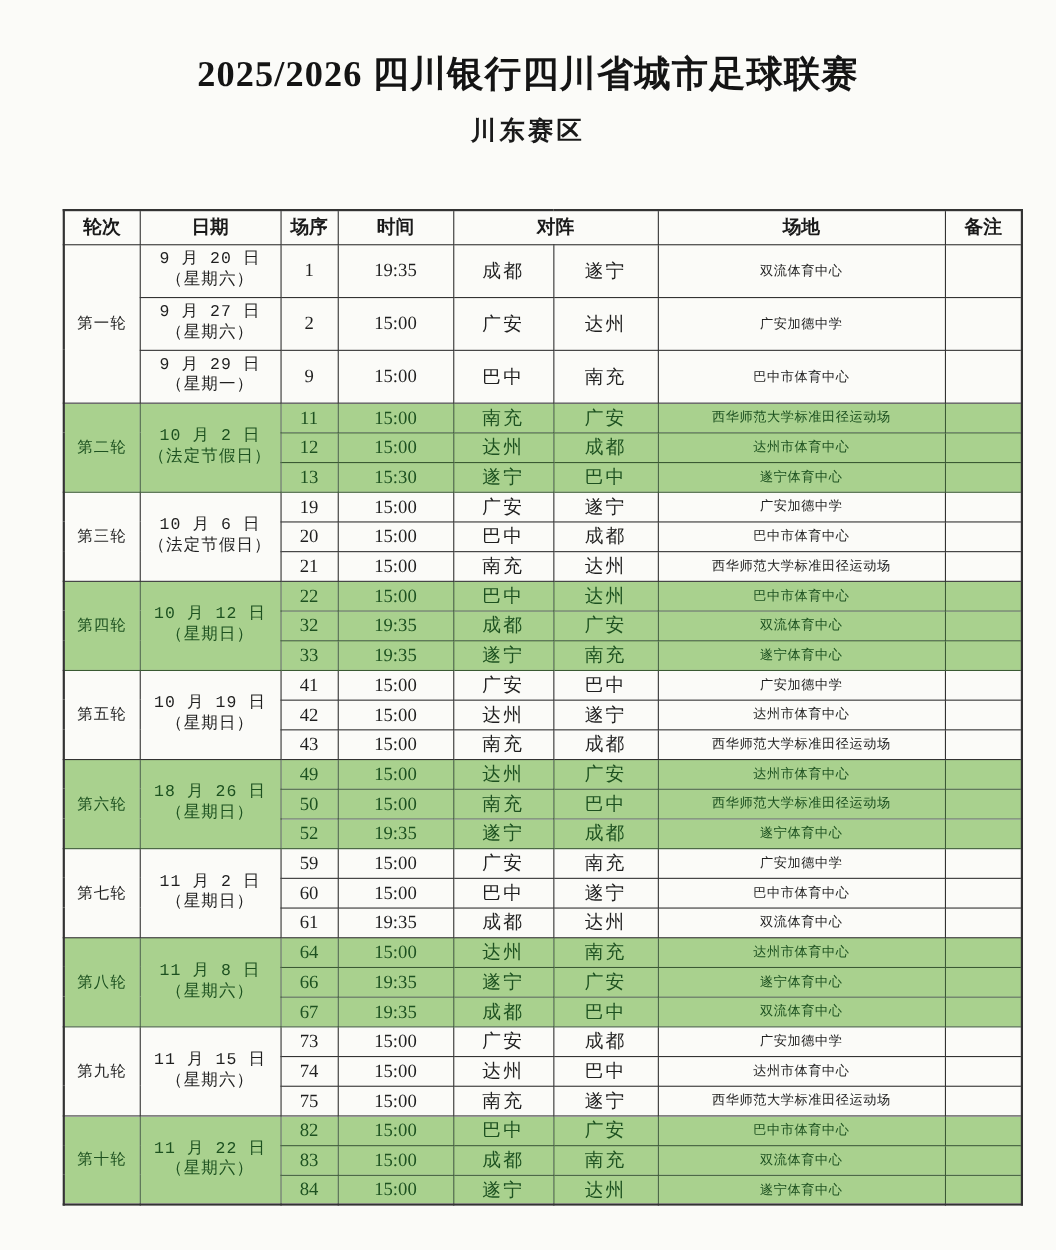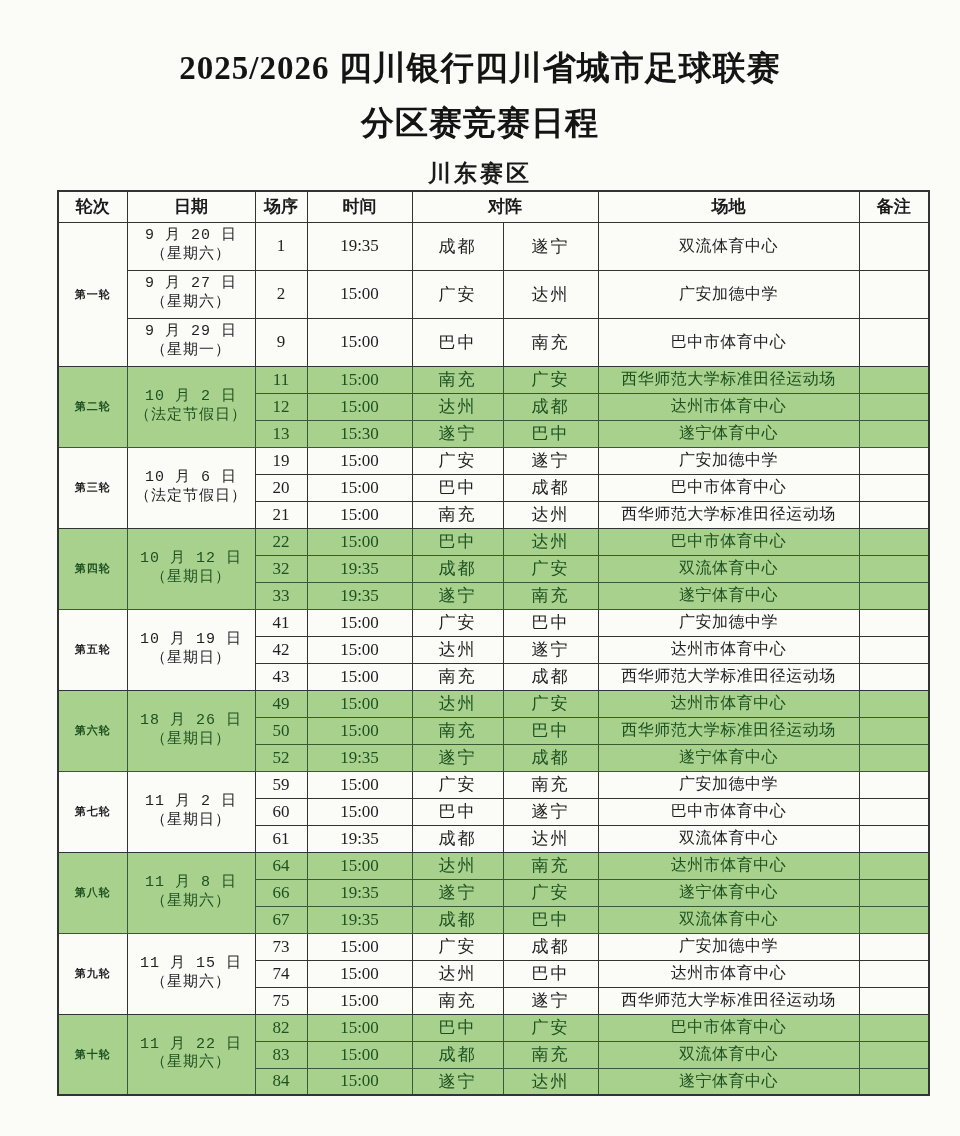--- a/index.html
+++ b/index.html
@@ -60,31 +60,30 @@
 
   tr.green td {
     background: var(--green-bg, #a9d18e);
     color: var(--green-text, #1d5120);
     border-color: #3a5a33;
   }
   tr.white td { background: #fbfbf8; color: #1f1f1f; }
 
   td.date-cell { font-size: 15px; line-height: 1.25; }
   td.date-cell .date-line { display: block; letter-spacing: 1px; font-family: Liberation Mono, monospace; }
-  td.round-cell { font-size: 11px; letter-spacing: 1px; font-weight: bold; }
-  td.venue-cell { font-size: 16px; letter-spacing: 0.5px; }
+  td.round-cell { font-size: 14px; letter-spacing: 1px; }
+  td.venue-cell { font-size: 12px; letter-spacing: 0.5px; }
   td.num-cell, td.time-cell { font-size: 17px; }
   td.team-cell { font-size: 17px; letter-spacing: 2px; }
 </style>
 </head>
 <body style="background: rgb(251, 251, 248);">
 
 <div class="page">
   <div class="title-line first">2025/2026 四川银行四川省城市足球联赛</div>
-  <div class="title-line second">分区赛竞赛日程</div>
   <div class="subtitle">川东赛区</div>
 
   <table class="schedule">
     <colgroup>
       <col style="width:69px">
         <col style="width:128px">
         <col style="width:52px">
         <col style="width:105px">
       <col style="width:91px">
         <col style="width:95px">

